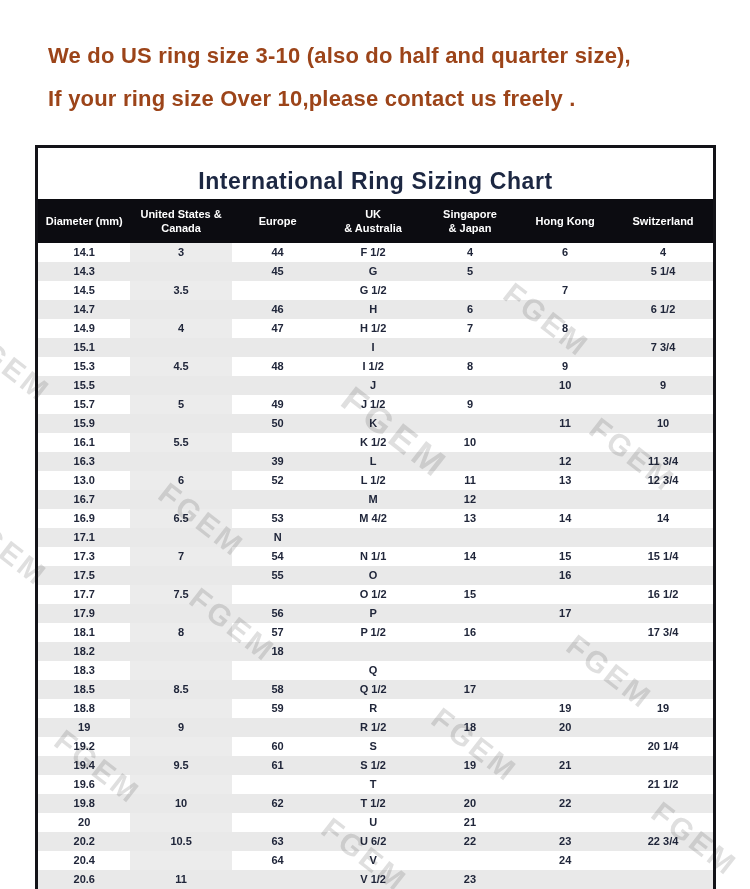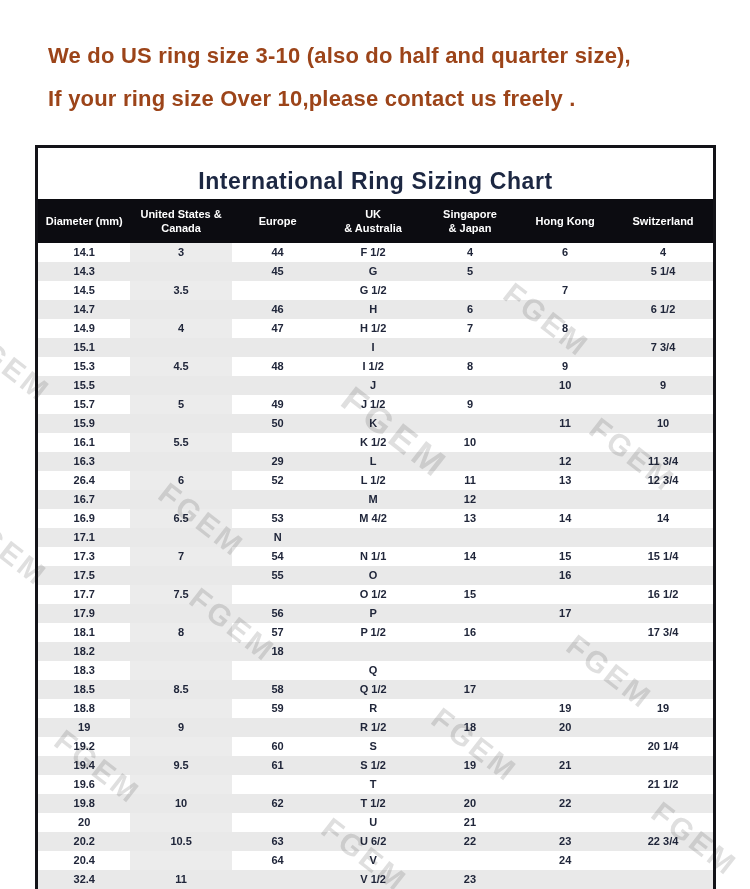--- a/index.html
+++ b/index.html
@@ -221,28 +221,28 @@
             <td>5.5</td>
             <td></td>
             <td>K 1/2</td>
             <td>10</td>
             <td></td>
             <td></td>
           </tr>
           <tr>
             <td>16.3</td>
             <td></td>
-            <td>29</td>
+            <td>39</td>
             <td>L</td>
             <td></td>
             <td>12</td>
             <td>11 3/4</td>
           </tr>
           <tr>
-            <td>26.4</td>
+            <td>13.0</td>
             <td>6</td>
             <td>52</td>
             <td>L 1/2</td>
             <td>11</td>
             <td>13</td>
             <td>12 3/4</td>
           </tr>
           <tr>
             <td>16.7</td>
             <td></td>
@@ -417,21 +417,21 @@
           <tr>
             <td>20.4</td>
             <td></td>
             <td>64</td>
             <td>V</td>
             <td></td>
             <td>24</td>
             <td></td>
           </tr>
           <tr>
-            <td>32.4</td>
+            <td>20.6</td>
             <td>11</td>
             <td></td>
             <td>V 1/2</td>
             <td>23</td>
             <td></td>
             <td></td>
           </tr>
         </tbody>
     </table>
   </div>

